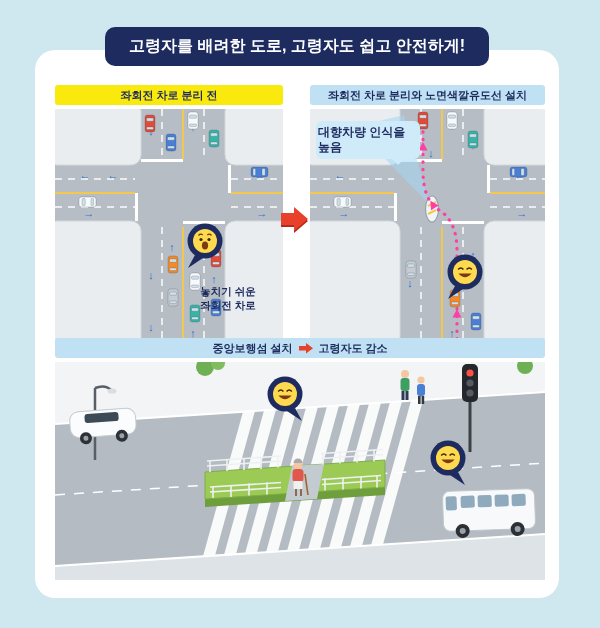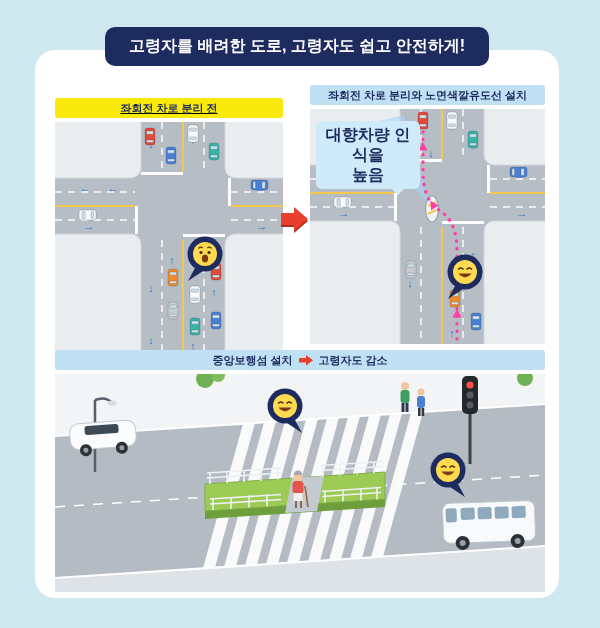--- a/index.html
+++ b/index.html
@@ -15,36 +15,36 @@
     font-size:16px;font-weight:bold;padding:9px 24px;border-radius:10px;white-space:nowrap;z-index:6;}
   .panel{position:absolute;}
   .panel-header{height:20px;display:flex;align-items:center;justify-content:center;gap:6px;
     font-size:11px;font-weight:bold;color:var(--navy);border-radius:3px;}
   .ph-yellow{background:var(--yellow_header);}
   .ph-blue{background:var(--blue_header);}
   .diagram{position:relative;margin-top:4px;}
   .caption{position:absolute;color:var(--navy);font-weight:bold;font-size:10.5px;line-height:1.3;
     text-align:center;white-space:pre-line;z-index:4;}
   .callout{position:absolute;left:6px;top:12px;width:104px;background:#cfeaf9;border-radius:6px;
-    color:var(--navy);font-weight:bold;font-size:16px;line-height:1.25;text-align:center;
+    color:var(--navy);font-weight:bold;font-size:12px;line-height:1.25;text-align:left;
     padding:4px 2px;white-space:pre-line;z-index:4;}
   .callout:after{content:"";position:absolute;bottom:-6px;right:16px;border:6px solid transparent;
     border-top-color:#cfeaf9;border-bottom:0;}
   .pin{position:absolute;width:38px;height:48px;z-index:5;}
   .big-arrow{position:absolute;left:246px;top:155px;width:28px;height:28px;z-index:5;}
 </style>
 </head>
 <body>
 
 <div class="stage">
   <div class="card">
 
     <div class="banner">고령자를 배려한 도로, 고령자도 쉽고 안전하게!</div>
 
-    <div class="panel" style="left:20px;top:48px;width:228px;text-decoration:underline;">
+    <div class="panel" style="left:20px;top:35px;width:228px;">
       <div class="panel-header ph-yellow">좌회전 차로 분리 전</div>
       <div class="diagram" style="width:228px;height:235px;">
         <svg width="228" height="235" viewBox="0 0 228 235">
           <rect width="228" height="235" fill="#b6bdc4"></rect>
           <g>
             <rect x="-8" y="-8" width="94" height="64" rx="10" fill="#e9edf0" stroke="#d2d8dc"></rect>
             <rect x="170" y="-8" width="70" height="64" rx="10" fill="#e9edf0" stroke="#d2d8dc"></rect>
             <rect x="-8" y="112" width="94" height="132" rx="10" fill="#e9edf0" stroke="#d2d8dc"></rect>
             <rect x="170" y="112" width="70" height="132" rx="10" fill="#e9edf0" stroke="#d2d8dc"></rect>
           </g>
@@ -154,20 +154,22 @@
             <polygon points="9,33 2,46 17,36" fill="#1d2b5f"></polygon>
             <circle cx="19" cy="19" r="17.5" fill="#1d2b5f"></circle>
             <circle cx="19" cy="19" r="12" fill="#ffd94f"></circle>
             <path d="M12.5,13.5 q2,-2.2 4.2,-0.6" stroke="#5a3b00" stroke-width="1.2" fill="none"></path>
             <path d="M21.3,12.9 q2.2,-1.6 4.2,0.6" stroke="#5a3b00" stroke-width="1.2" fill="none"></path>
             <circle cx="15" cy="17.5" r="1.6" fill="#3a2a00"></circle>
             <circle cx="23" cy="17.5" r="1.6" fill="#3a2a00"></circle>
             <ellipse cx="19" cy="23.5" rx="3.1" ry="4" fill="#7b3b12"></ellipse>
           </svg>
         </div>
+        <div class="caption" style="left:118px;top:176px;width:110px;">놓치기 쉬운
+좌회전 차로</div>
       </div>
     </div>
 
     <div class="big-arrow">
       <svg width="28" height="28" viewBox="0 0 28 28">
         <polygon points="0,10 13,10 13,4 27,16 13,28 13,22 0,22" fill="#b52a1c"></polygon>
         <polygon points="0,8 13,8 13,2 27,14 13,26 13,20 0,20" fill="#e8402a"></polygon>
       </svg>
     </div>
 
@@ -290,21 +292,21 @@
             <circle cx="19" cy="19" r="17.5" fill="#1d2b5f"></circle>
             <circle cx="19" cy="19" r="12" fill="#ffd94f"></circle>
             <path d="M12.2,16.5 q2.6,-3.2 5.2,0" stroke="#3a2a00" stroke-width="1.5" fill="none"></path>
             <path d="M20.6,16.5 q2.6,-3.2 5.2,0" stroke="#3a2a00" stroke-width="1.5" fill="none"></path>
             <path d="M12.5,20.5 q6.5,7.5 13,0 z" fill="#7b3b12"></path>
           </svg>
         </div>
       </div>
     </div>
 
-    <div class="panel" style="left:20px;top:300px;width:490px;">
+    <div class="panel" style="left:20px;top:288px;width:490px;">
       <div class="panel-header ph-blue">
         <span>중앙보행섬 설치</span>
         <span>
           <svg width="14" height="12" viewBox="0 0 14 12" style="vertical-align:-1px;">
             <rect x="0" y="4" width="7" height="4.5" fill="#e8402a"></rect>
             <polygon points="7,1 14,6.2 7,11.5" fill="#e8402a"></polygon>
           </svg>
         </span>
         <span>고령자도 감소</span>
       </div>

